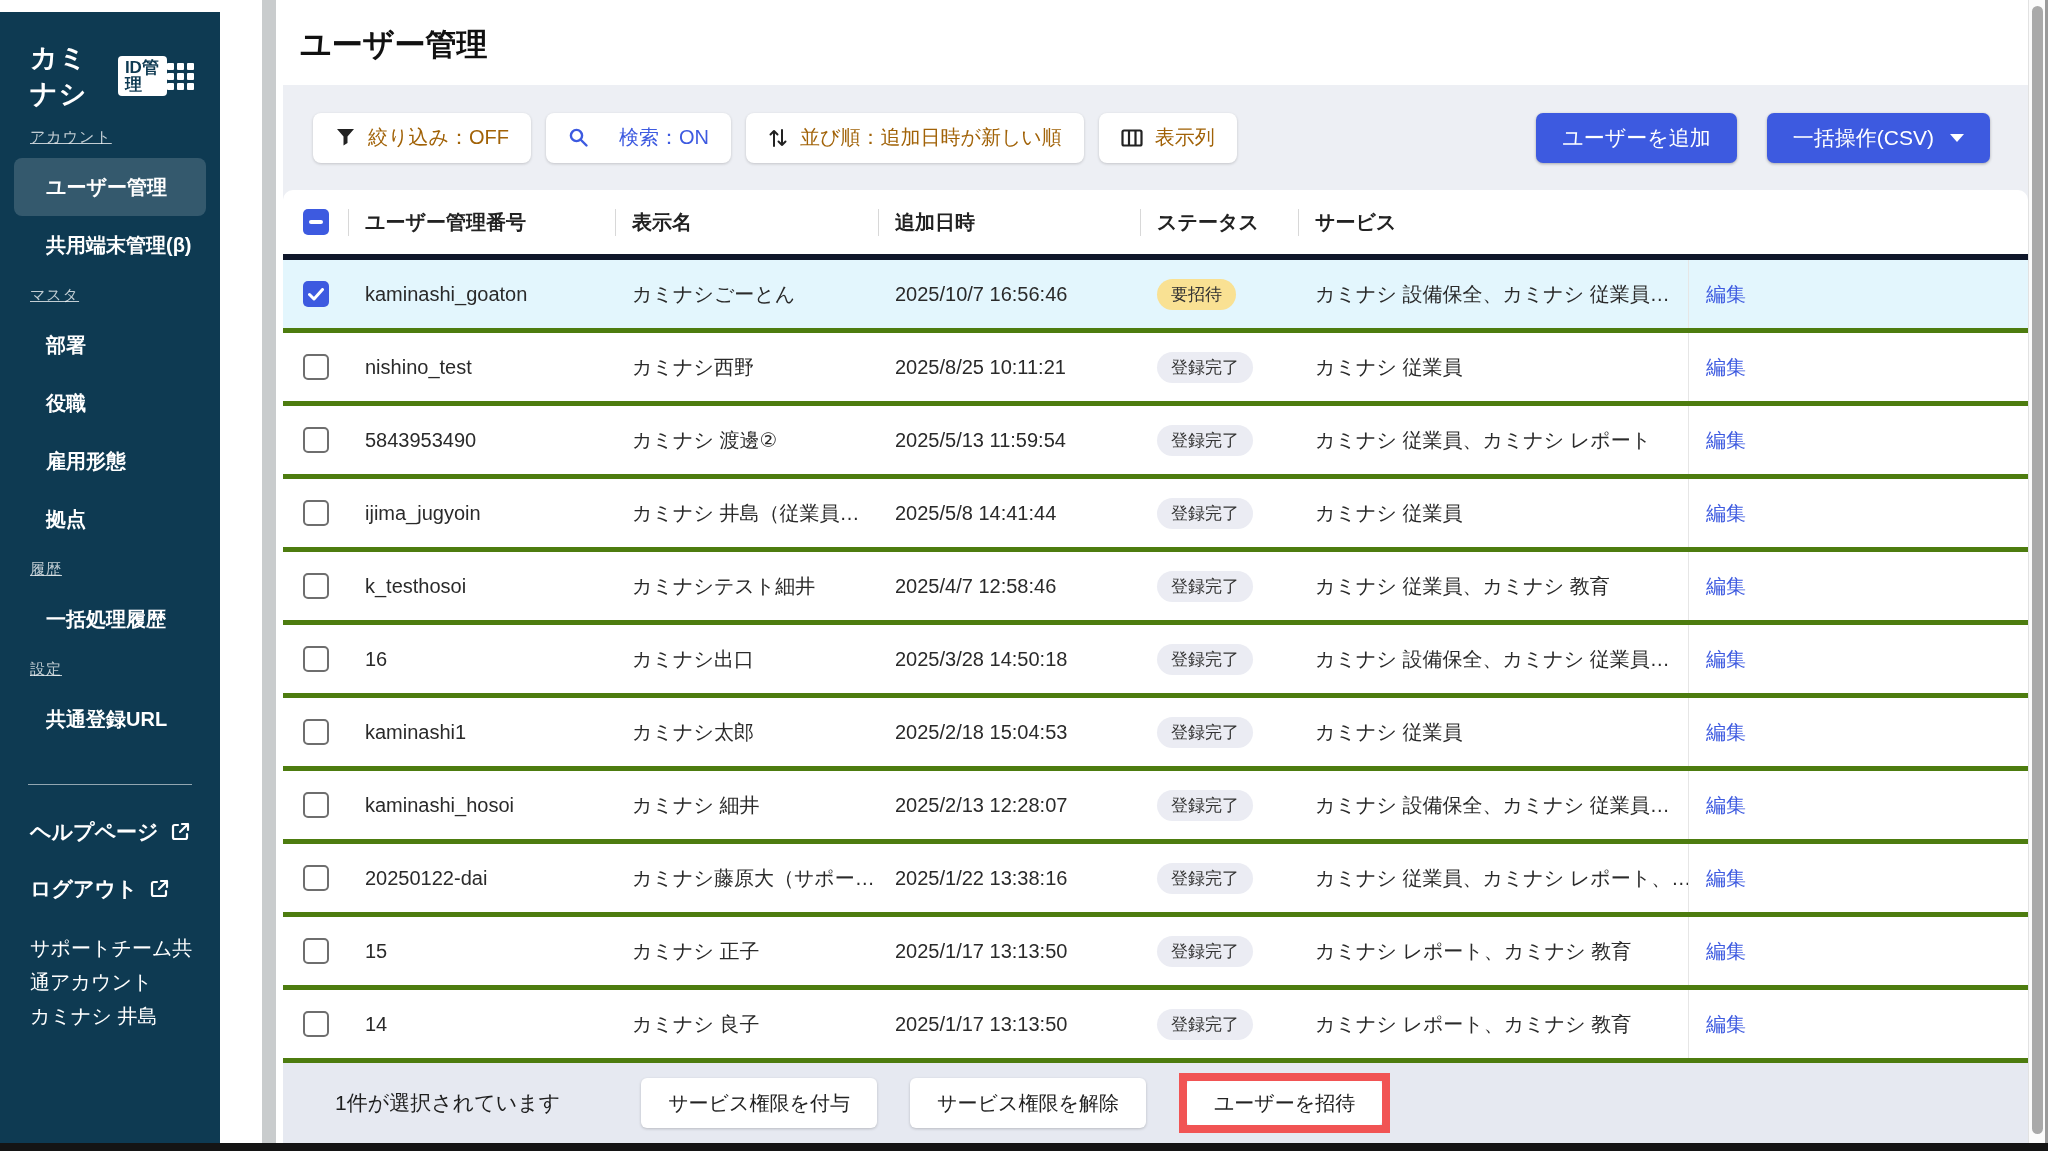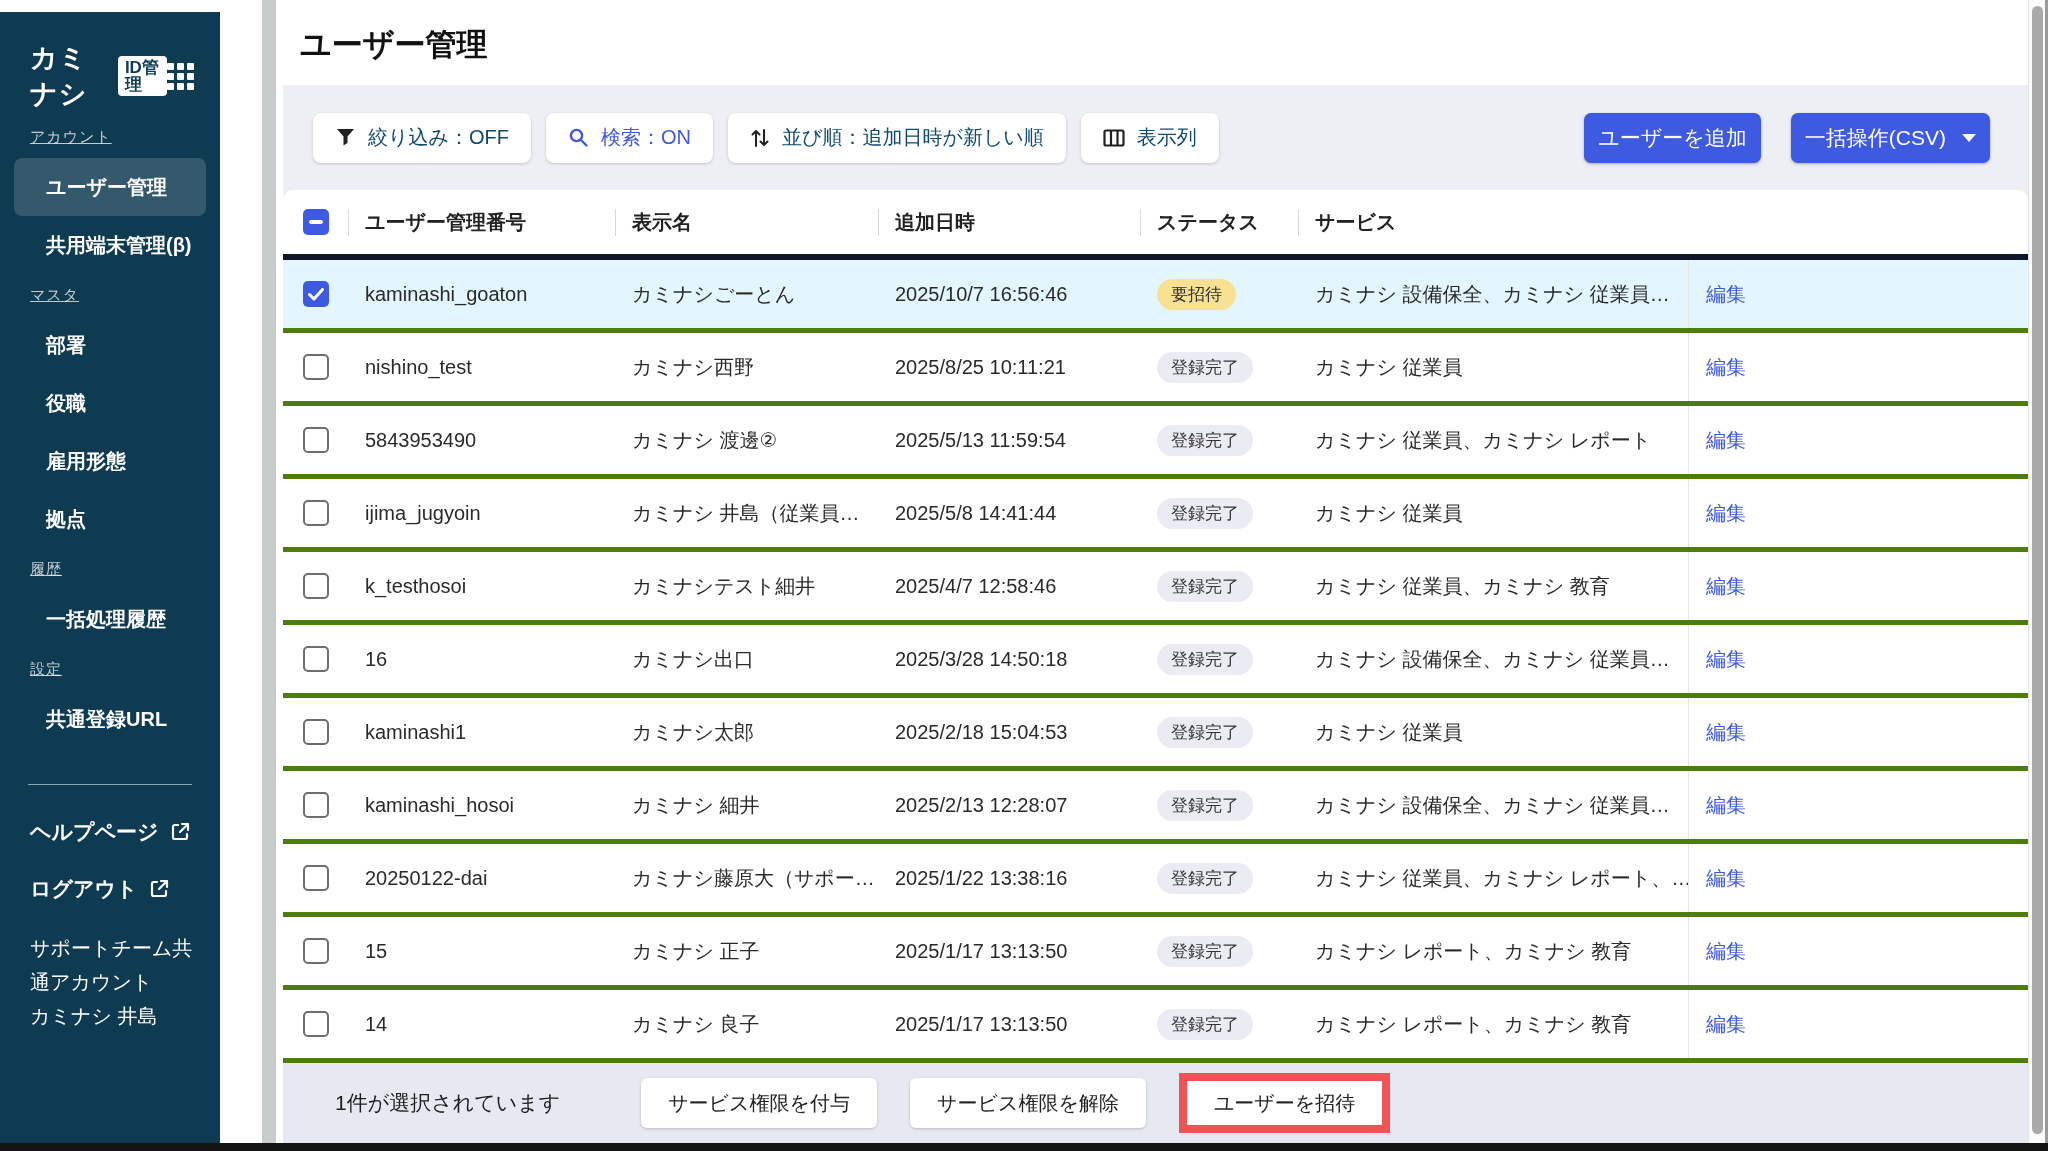--- a/index.html
+++ b/index.html
@@ -47,28 +47,28 @@
   .side-scroll .thumb { position:absolute; left:4px; top:0; width:14px; height:100%; background:#c9cccd; }
   
   .main { position:absolute; left:283px; top:0; width:1745px; height:1143px; background:#fff; }
   .page-title { font-size:31px; font-weight:700; color:#111; margin:24px 0 0 17px; }
   .panel { position:absolute; left:0; top:85px; width:1745px; height:1058px; background:var(--panel-bg); display:flex; flex-direction:column; }
   
   .toolbar { height:105px; display:flex; align-items:center; padding:0 38px 0 30px; }
   .tb-btn {
     height:50px; background:#fff; border:none; border-radius:8px; cursor:pointer;
     display:inline-flex; align-items:center; padding:0 22px; margin-right:15px;
-    font-family:inherit; font-size:20px; font-weight:500; color:#0c4a6e;
+    font-family:inherit; font-size:20px; font-weight:500; color:#a16207;
     box-shadow:0 1px 3px rgba(0,0,0,0.18);
   }
   .tb-btn .ic { margin-right:12px; display:inline-flex; }
-  .tb-btn.accent { color:var(--accent); }
+  .tb-btn.accent { color:var(--accent);gap:18px; }
   .primary-btn {
     height:50px; background:var(--accent); color:#fff; border:none; border-radius:7px; cursor:pointer;
-    display:inline-flex; align-items:center; padding:0 14px;
+    display:inline-flex; align-items:center; padding:0 26px;
     font-family:inherit; font-size:21px; font-weight:500;
     box-shadow:0 1px 3px rgba(0,0,0,0.3);
   }
   .primary-btn + .primary-btn { margin-left:30px; }
   .spacer { margin-left:auto; }
   .caret { width:0; height:0; border-left:7px solid transparent; border-right:7px solid transparent; border-top:8px solid #fff; margin-left:16px; }
   
   .table { background:#fff; border-radius:10px 10px 0 0; flex:0 0 auto; }
   .tr { display:grid; grid-template-columns:65px 267px 263px 262px 158px 390px 101px 1fr; align-items:center; }
   .thead { height:70px; border-bottom:6px solid #0f172a; }

